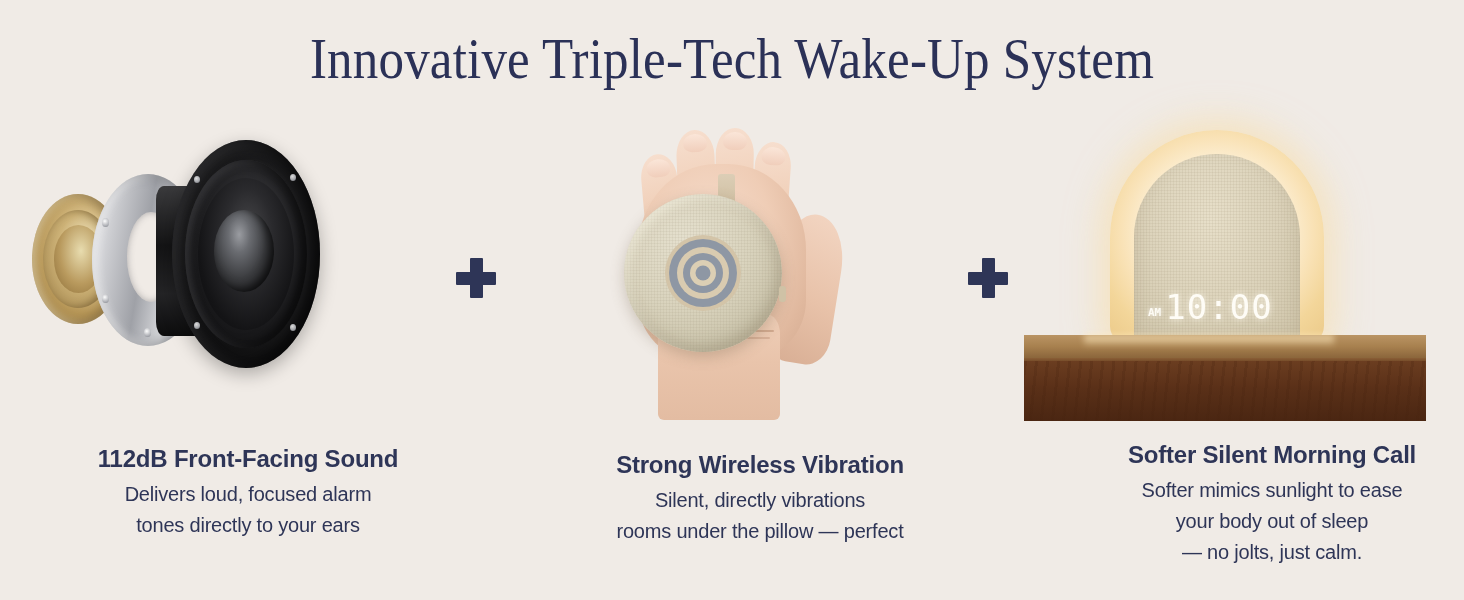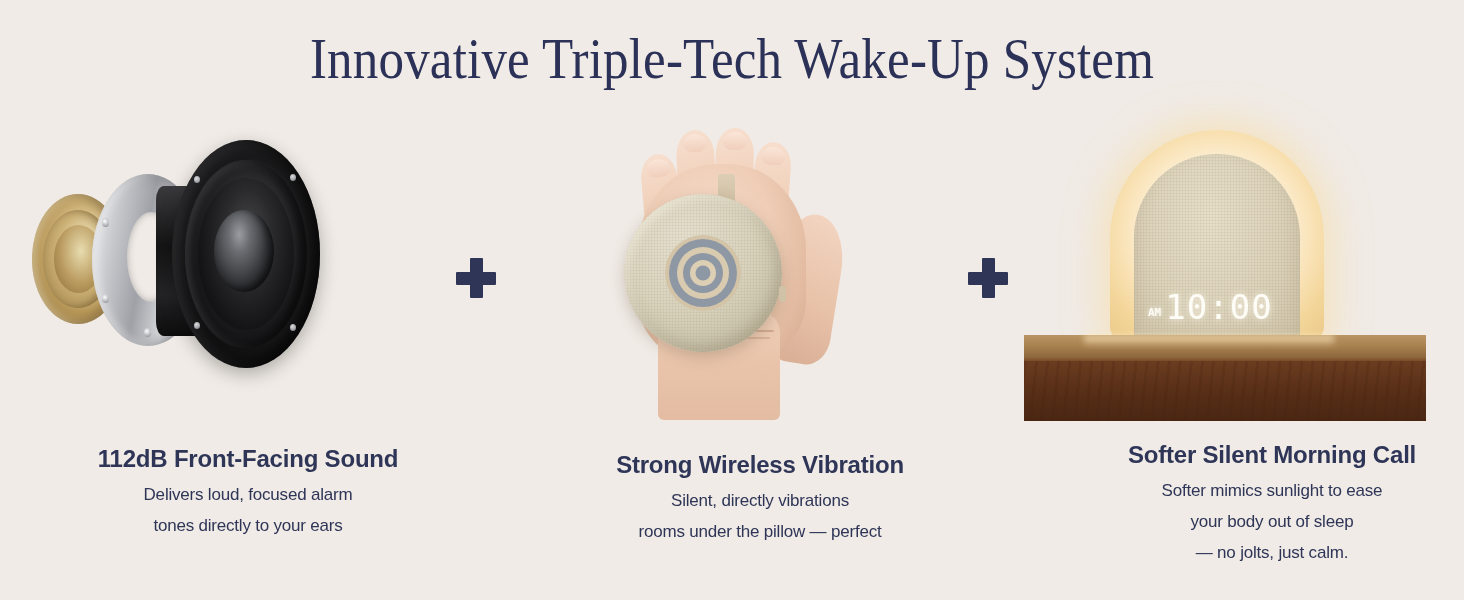--- a/index.html
+++ b/index.html
@@ -90,21 +90,21 @@
     color: #2E3557;
     padding-left: 28px;
   }
   .cap-title {
     font-size: 24px;
     font-weight: bold;
     line-height: 30px;
     letter-spacing: -0.2px;
   }
   .cap-body {
-    font-size: 17px;
+    font-size: 20px;
     line-height: 31px;
     margin-top: 5px;
     letter-spacing: -0.2px;
   }
   .cap-body .ln { display: block; }
 
   
   .speaker {
     position: absolute;
     left: 18px;

